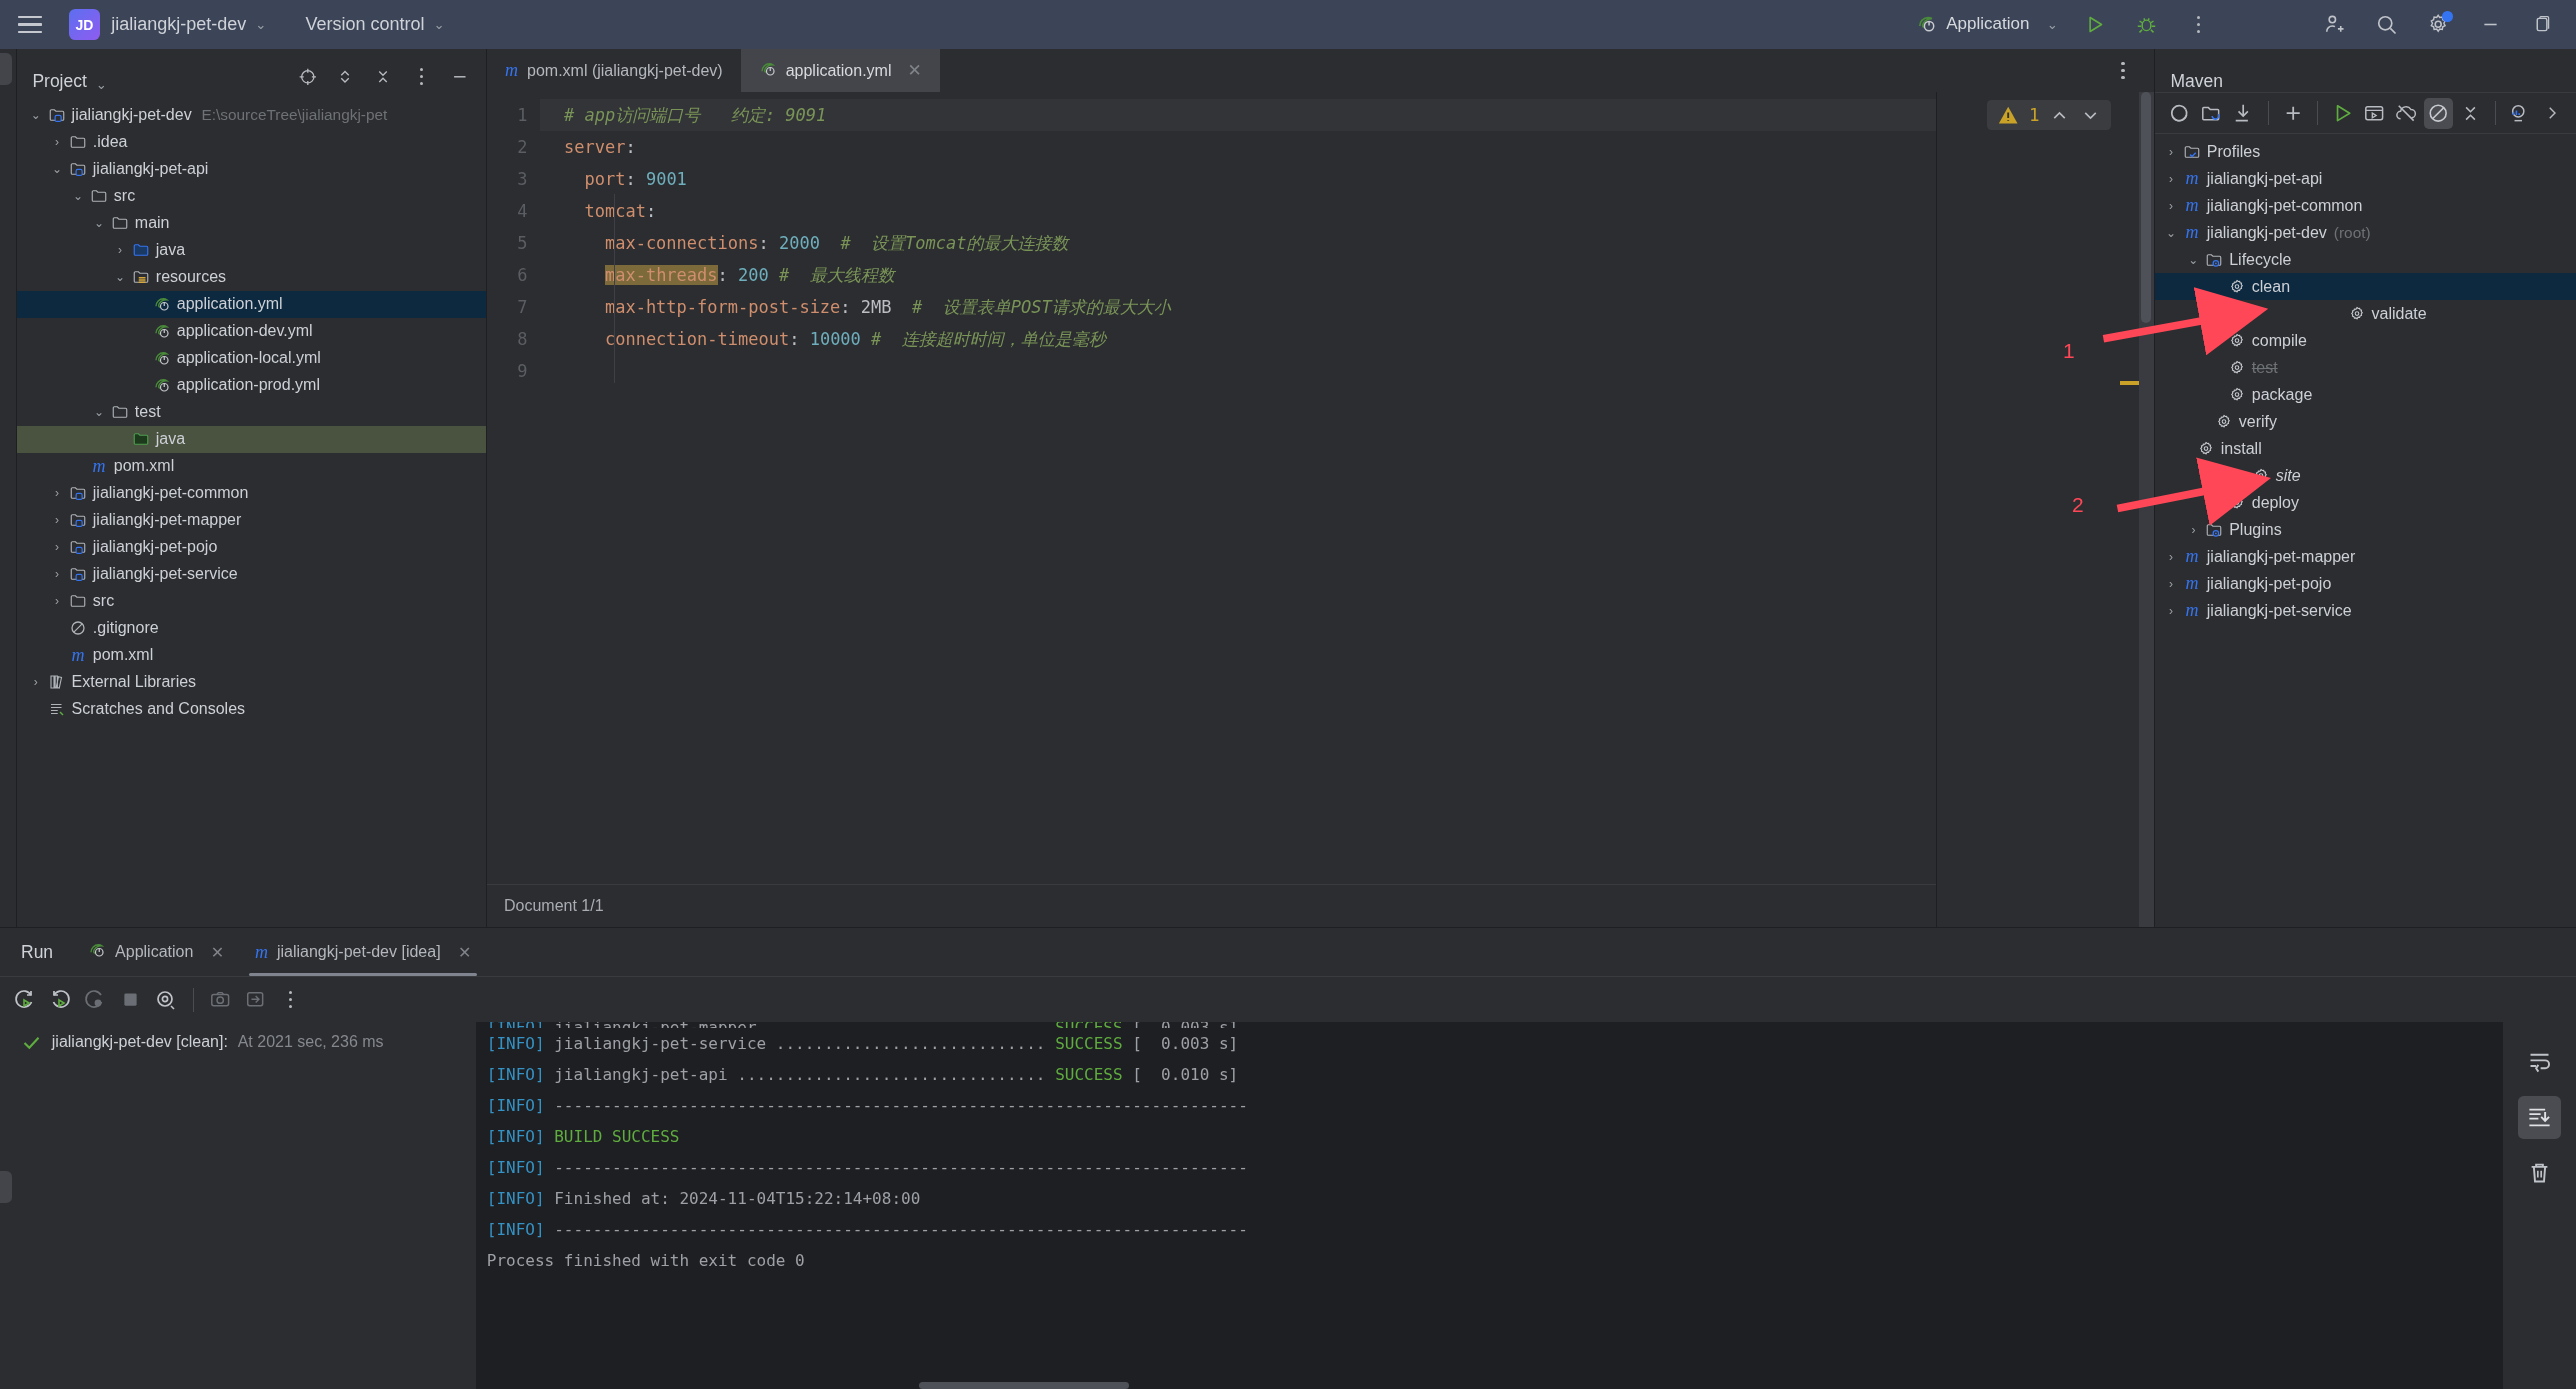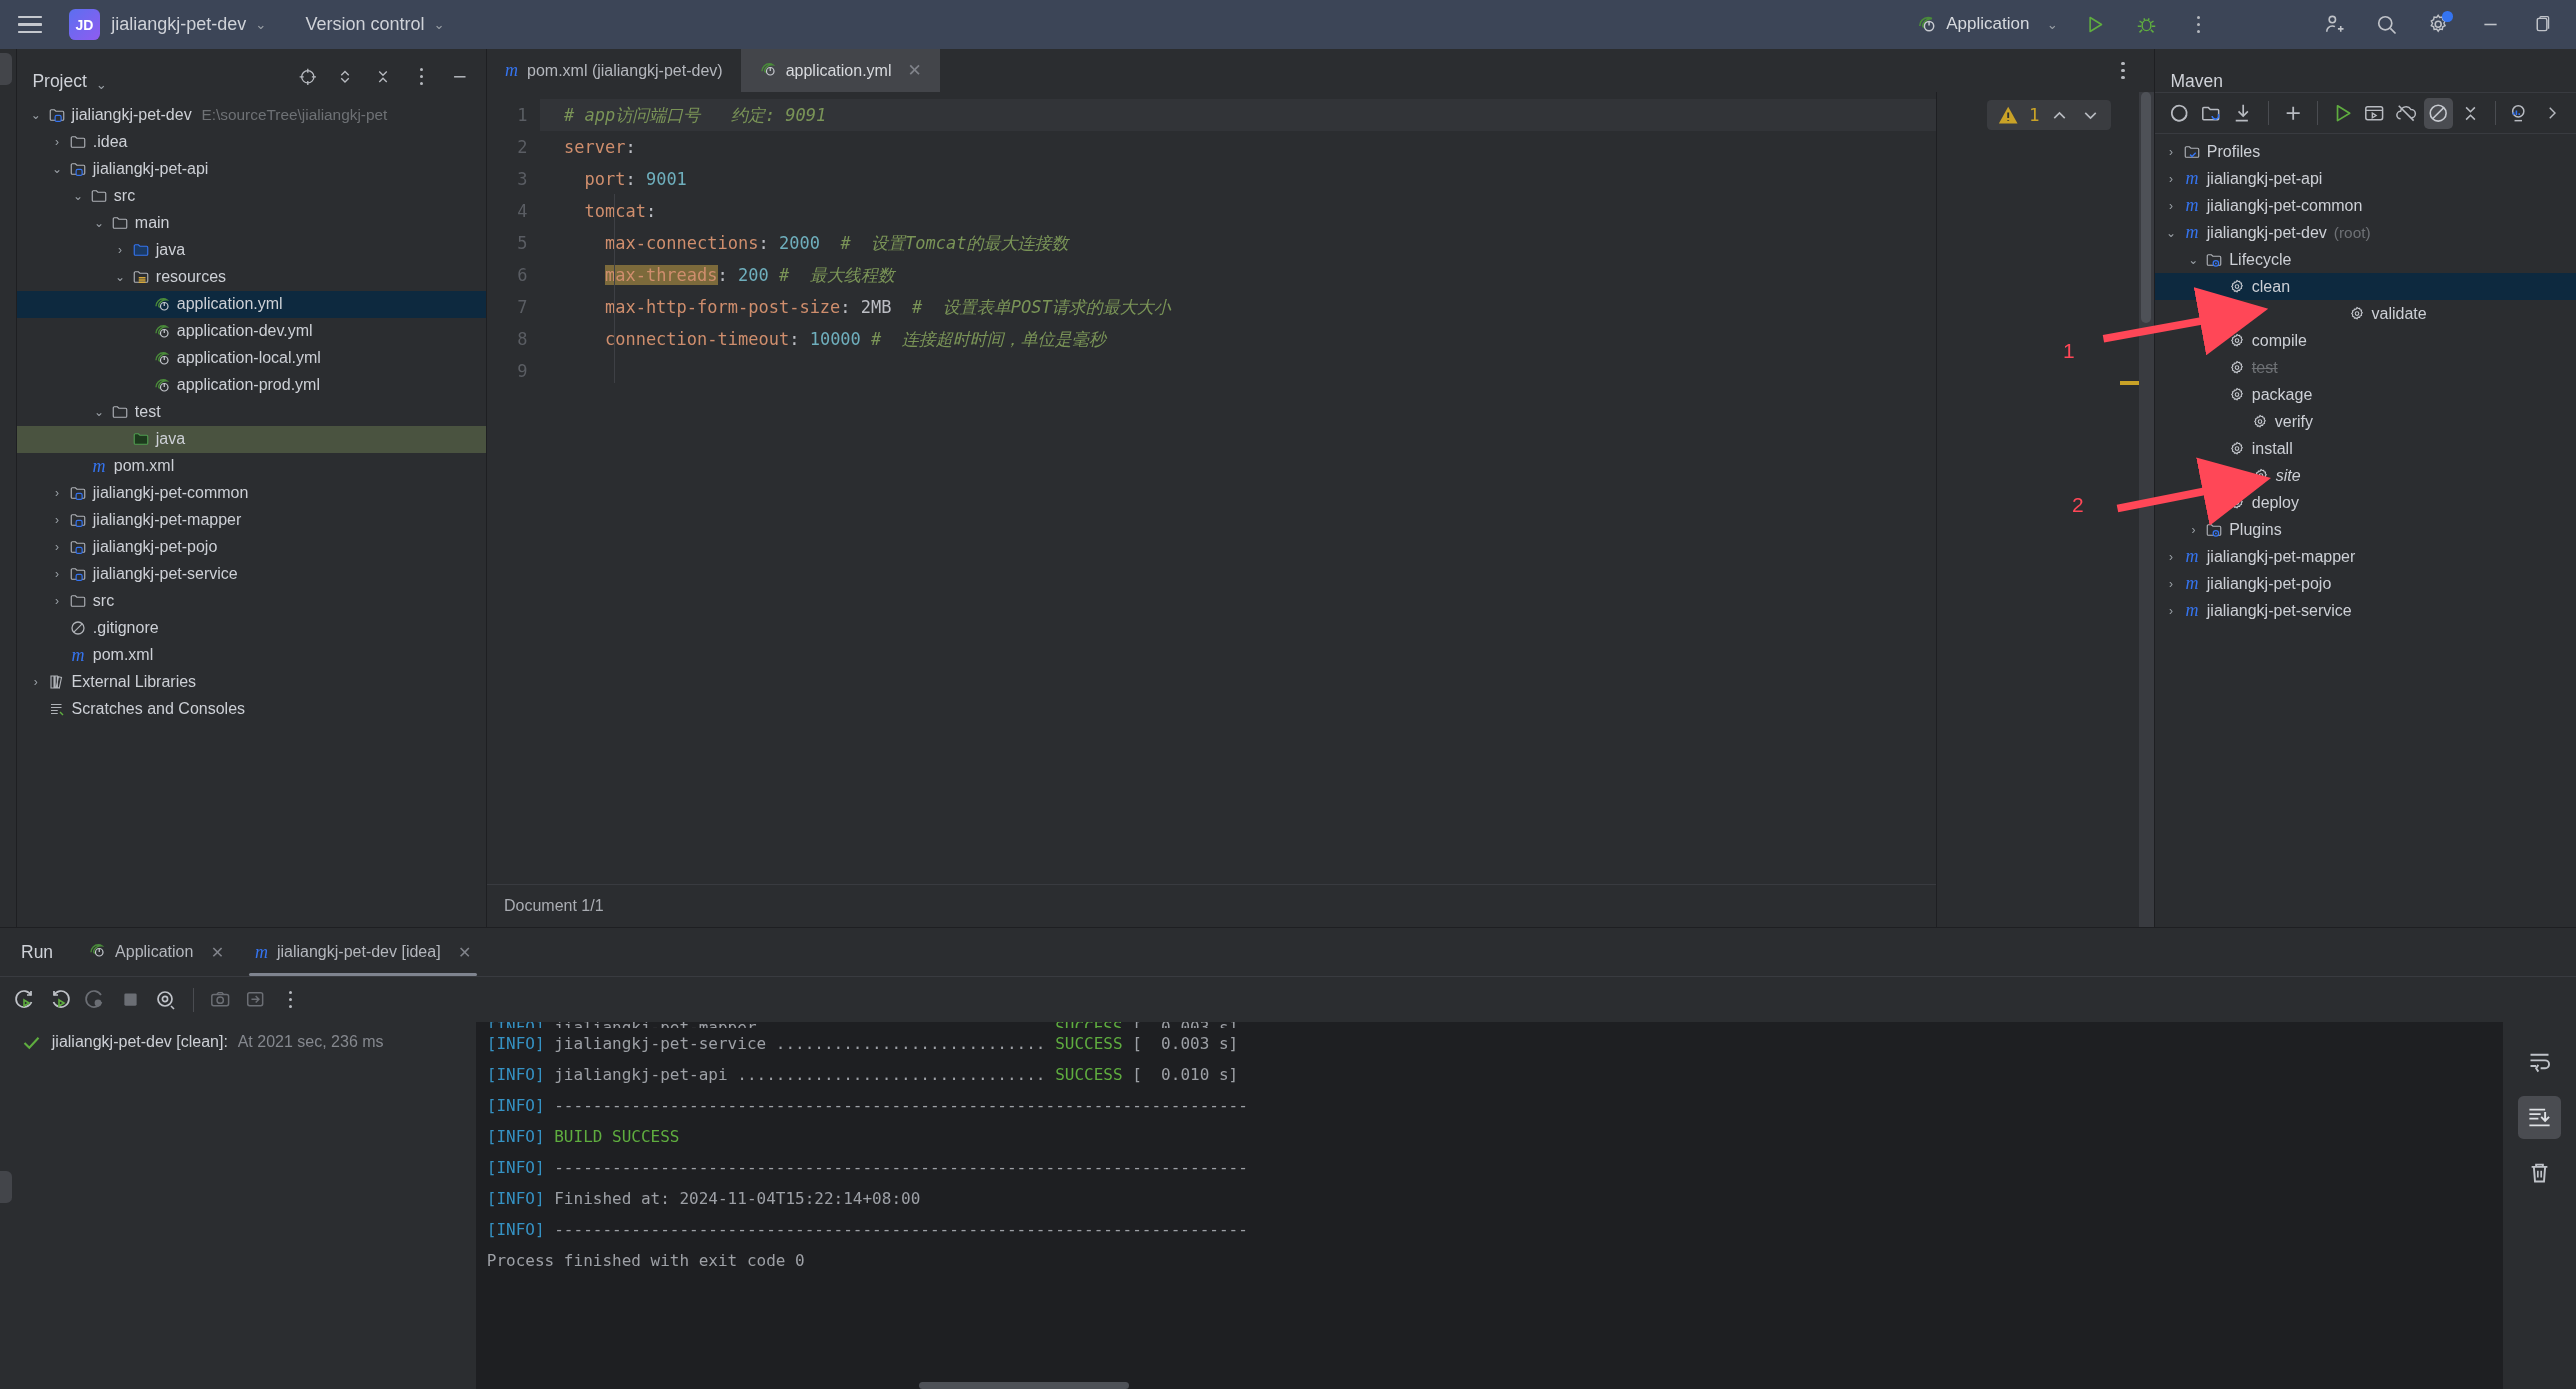--- a/index.html
+++ b/index.html
@@ -726,31 +726,31 @@
           <div class="node" style="padding-left: 52px;">
             <span class="arrow"></span>
             <span class="ico">
               <svg width="18" height="18" viewBox="0 0 24 24">
                 <path d="M12 3.4l1.5 1.3 2-.3.6 1.9 1.9.6-.3 2 1.3 1.5-1.3 1.5.3 2-1.9.6-.6 1.9-2-.3L12 18.4l-1.5-1.3-2 .3-.6-1.9-1.9-.6.3-2L5 11.4l1.3-1.5-.3-2 1.9-.6.6-1.9 2 .3z" fill="none" stroke="#c5c8ce" stroke-width="1.5"></path>
                 <circle cx="12" cy="11.4" r="2.4" fill="none" stroke="#c5c8ce" stroke-width="1.5"></circle>
               </svg>
             </span>
             <span class="lbl">package</span>
           </div>
-          <div class="node" style="padding-left: 39px; margin-left: 36px;">
+          <div class="node" style="padding-left: 39px;">
             <span class="arrow"></span>
             <span class="ico">
               <svg width="18" height="18" viewBox="0 0 24 24">
                 <path d="M12 3.4l1.5 1.3 2-.3.6 1.9 1.9.6-.3 2 1.3 1.5-1.3 1.5.3 2-1.9.6-.6 1.9-2-.3L12 18.4l-1.5-1.3-2 .3-.6-1.9-1.9-.6.3-2L5 11.4l1.3-1.5-.3-2 1.9-.6.6-1.9 2 .3z" fill="none" stroke="#c5c8ce" stroke-width="1.5"></path>
                 <circle cx="12" cy="11.4" r="2.4" fill="none" stroke="#c5c8ce" stroke-width="1.5"></circle>
               </svg>
             </span>
             <span class="lbl">verify</span>
           </div>
-          <div class="node" style="padding-left: 52px;">
+          <div class="node" style="padding-left: 21px;">
             <span class="arrow"></span>
             <span class="ico">
               <svg width="18" height="18" viewBox="0 0 24 24">
                 <path d="M12 3.4l1.5 1.3 2-.3.6 1.9 1.9.6-.3 2 1.3 1.5-1.3 1.5.3 2-1.9.6-.6 1.9-2-.3L12 18.4l-1.5-1.3-2 .3-.6-1.9-1.9-.6.3-2L5 11.4l1.3-1.5-.3-2 1.9-.6.6-1.9 2 .3z" fill="none" stroke="#c5c8ce" stroke-width="1.5"></path>
                 <circle cx="12" cy="11.4" r="2.4" fill="none" stroke="#c5c8ce" stroke-width="1.5"></circle>
               </svg>
             </span>
             <span class="lbl">install</span>
           </div>
           <div class="node" style="padding-left: 76px; font-style: italic;">

